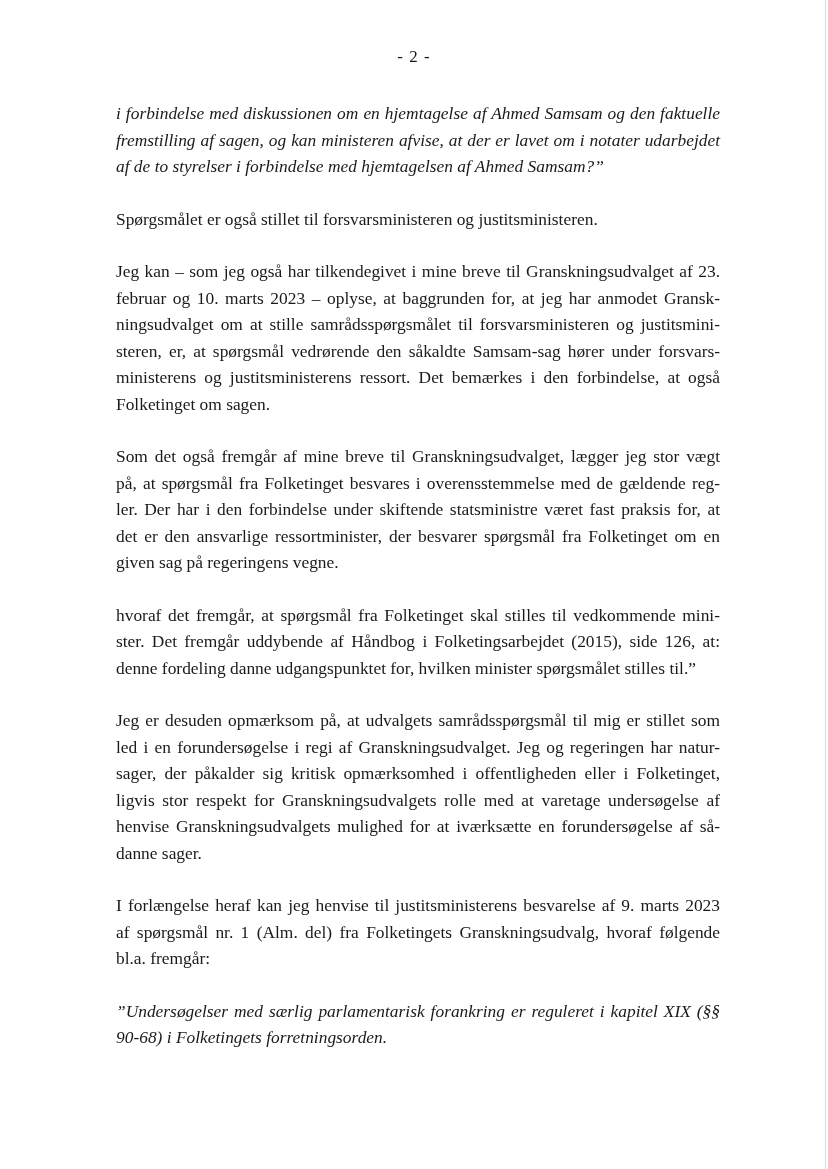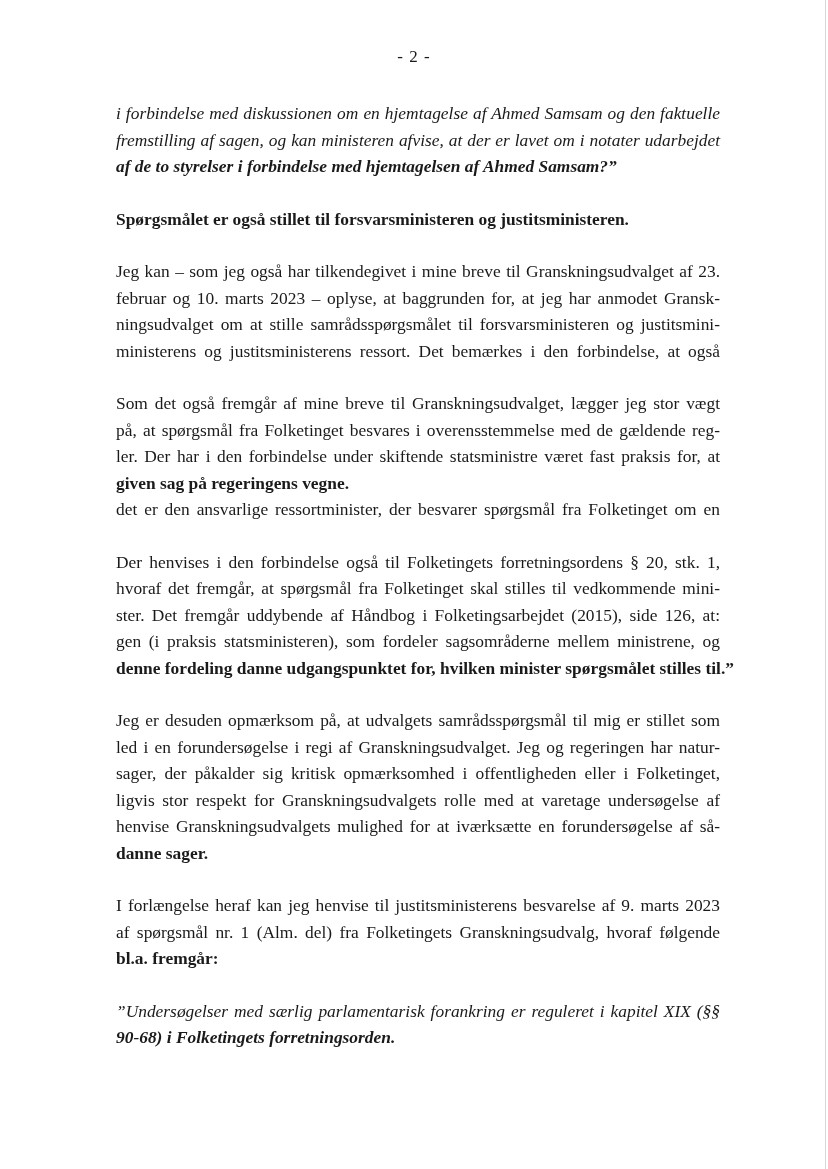--- a/index.html
+++ b/index.html
@@ -17,21 +17,21 @@
   .page-number {
     position: absolute; left: 0; width: 828px; top: 47px;
     text-align: center; font-size: 17px; letter-spacing: 1px;
   }
   .body {
     position: absolute; left: 116px; top: 100px; width: 616px;
     font-size: 17.4px; line-height: 26.5px;
   }
   .para { margin: 0 12px 26px 0; text-align: justify; }
   .para .ln { display: block; text-align: justify; text-align-last: justify; white-space: nowrap; }
-  .para .ln.last { text-align-last: left; font-weight: bold; }
+  .para .ln.last { text-align-last: left; }
   .italic { font-style: italic; }
 </style>
 </head>
 <body>
 
 <div class="page">
   <div class="edge-line"></div>
   <div class="page-number">- 2 -</div>
 
   <div class="body">
@@ -42,36 +42,36 @@
     </div>
 
     <div class="para">
       <span class="ln last">Spørgsmålet er også stillet til forsvarsministeren og justitsministeren.</span>
     </div>
 
     <div class="para">
       <span class="ln">Jeg kan – som jeg også har tilkendegivet i mine breve til Granskningsudvalget af 23.</span>
       <span class="ln">februar og 10. marts 2023 – oplyse, at baggrunden for, at jeg har anmodet Gransk-</span>
       <span class="ln">ningsudvalget om at stille samrådsspørgsmålet til forsvarsministeren og justitsmini-</span>
+      <span class="ln">steren, er, at spørgsmål vedrørende den såkaldte Samsam-sag hører under forsvars-</span>
       <span class="ln">ministerens og justitsministerens ressort. Det bemærkes i den forbindelse, at også</span>
+      <span class="ln last">Folketinget om sagen.</span>
     </div>
 
     <div class="para">
       <span class="ln">Som det også fremgår af mine breve til Granskningsudvalget, lægger jeg stor vægt</span>
       <span class="ln">på, at spørgsmål fra Folketinget besvares i overensstemmelse med de gældende reg-</span>
       <span class="ln">ler. Der har i den forbindelse under skiftende statsministre været fast praksis for, at</span>
+      <span class="ln">det er den ansvarlige ressortminister, der besvarer spørgsmål fra Folketinget om en</span>
       <span class="ln last">given sag på regeringens vegne.</span>
-      <span class="ln">det er den ansvarlige ressortminister, der besvarer spørgsmål fra Folketinget om en</span>
     </div>
 
     <div class="para">
-      <span class="ln">Der henvises i den forbindelse også til Folketingets forretningsordens § 20, stk. 1,</span>
       <span class="ln">hvoraf det fremgår, at spørgsmål fra Folketinget skal stilles til vedkommende mini-</span>
       <span class="ln">ster. Det fremgår uddybende af Håndbog i Folketingsarbejdet (2015), side 126, at:</span>
-      <span class="ln">gen (i praksis statsministeren), som fordeler sagsområderne mellem ministrene, og</span>
       <span class="ln last">denne fordeling danne udgangspunktet for, hvilken minister spørgsmålet stilles til.”</span>
     </div>
 
     <div class="para">
       <span class="ln">Jeg er desuden opmærksom på, at udvalgets samrådsspørgsmål til mig er stillet som</span>
       <span class="ln">led i en forundersøgelse i regi af Granskningsudvalget. Jeg og regeringen har natur-</span>
       <span class="ln">sager, der påkalder sig kritisk opmærksomhed i offentligheden eller i Folketinget,</span>
       <span class="ln">ligvis stor respekt for Granskningsudvalgets rolle med at varetage undersøgelse af</span>
       <span class="ln">henvise Granskningsudvalgets mulighed for at iværksætte en forundersøgelse af så-</span>
       <span class="ln last">danne sager.</span>

